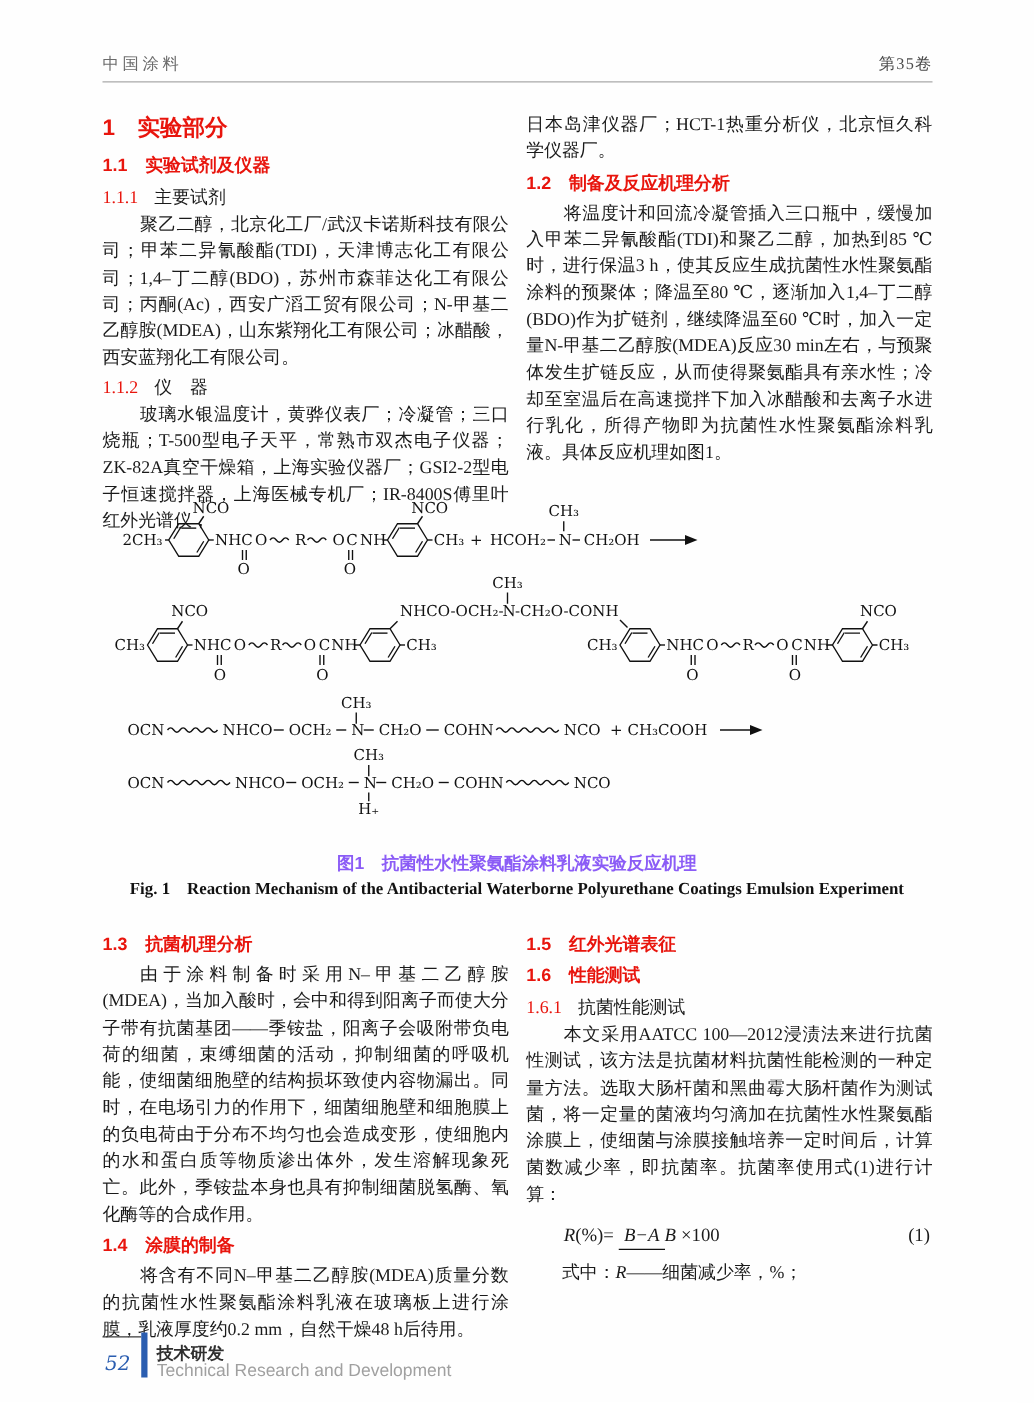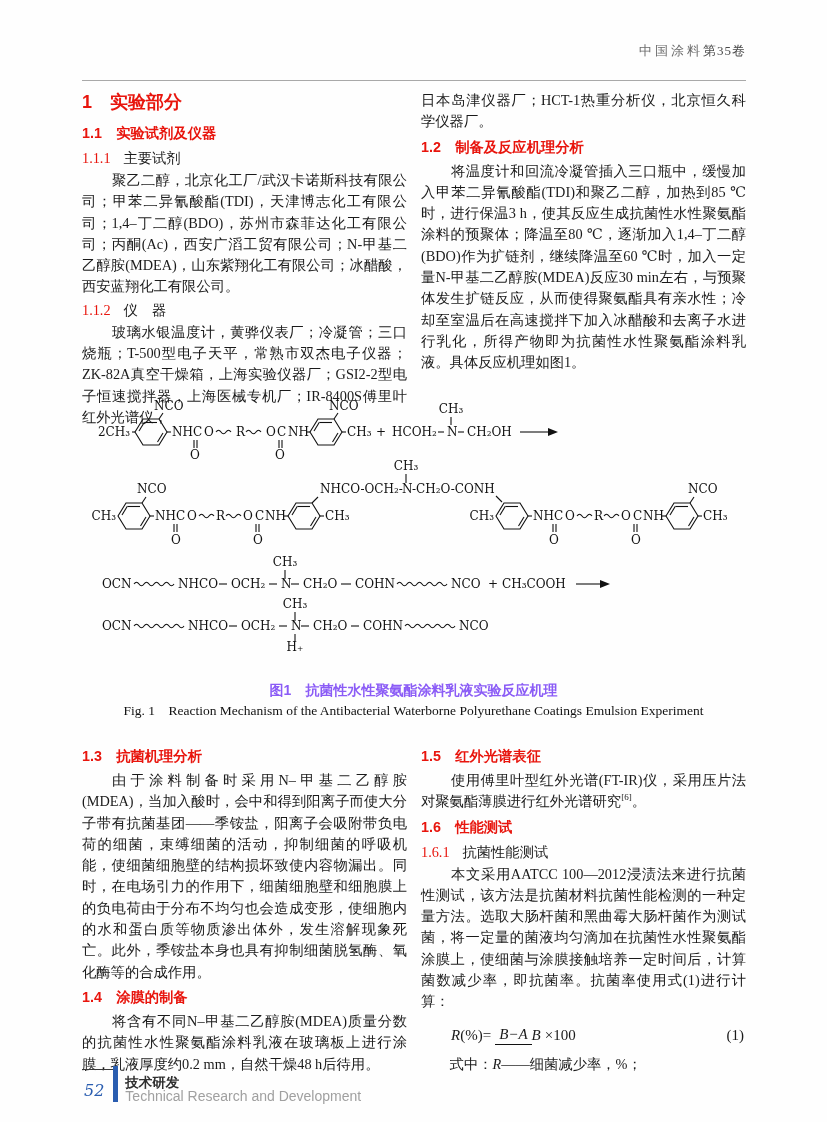--- a/index.html
+++ b/index.html
@@ -1,21 +1,21 @@
 <!DOCTYPE html>
 <html><head>
 <meta charset="utf-8">
 <title>中国涂料</title>
 <style>
   html,body{margin:0;padding:0;background:#ffffff;}
   .page{position:relative;width:827px;height:1122px;background:#fefefe;overflow:hidden;
         font-family:"Liberation Serif","DejaVu Serif",serif;color:#1a1a1a;}
   
-  .hdr{position:absolute;top:42px;left:82px;width:664px;display:flex;justify-content:flex-end;
-       font-size:13px;color:#6b6b6b;border-bottom:1.5px solid #a9a9a9;padding-bottom:20px;}
+  .hdr{position:absolute;top:42px;left:82px;width:664px;display:flex;justify-content:space-between;
+       font-size:13px;color:#6b6b6b;border-bottom:1.5px solid #a9a9a9;padding-bottom:5px;}
   .hdr .journal{letter-spacing:3px;}
   .hdr .volume{color:#4a4a4a;letter-spacing:1px;}
   
   .cols{position:absolute;left:82px;width:664px;display:flex;gap:14px;}
   .cols.top{top:90px;}
   .cols.bottom{top:742px;}
   .col{width:325px;font-size:14.3px;line-height:21.3px;text-align:justify;}
   .col p{margin:0;text-indent:2.1em;}
   .col p.cont{text-indent:0;}
   .h-major{color:#e8150d;font-weight:bold;font-size:18px;line-height:24px;margin:0 0 8px;
@@ -25,21 +25,21 @@
   .h-minor{font-size:14.3px;line-height:22px;margin:1px 0;}
   .h-minor .num{color:#e8150d;margin-right:0.9em;}
   sup.ref{font-size:9px;vertical-align:super;line-height:0;}
   
   .fig{position:absolute;left:88px;top:398px;width:650px;height:258px;}
   .chem text{font-family:"DejaVu Serif","Liberation Serif",serif;font-size:12px;fill:#111;}
   .chem line,.chem path,.chem polygon.ring{stroke:#111;stroke-width:1.1;fill:none;}
   .chem polygon.head{fill:#111;stroke:none;}
   .figcap{position:absolute;left:0;top:680px;width:827px;text-align:center;}
   .figcap .cn{font-family:"Liberation Sans","DejaVu Sans",sans-serif;font-weight:bold;font-size:14px;line-height:20px;color:#8b5cf6;}
-  .figcap .en{font-family:"Liberation Serif","DejaVu Serif",serif;font-weight:normal;font-size:13.5px;line-height:21px;color:#111;}
+  .figcap .en{font-family:"Liberation Serif","DejaVu Serif",serif;font-weight:bold;font-size:13.5px;line-height:21px;color:#111;}
   
   .equation{display:flex;align-items:center;margin:12px 0 8px;padding-left:2em;font-size:15px;}
   .eq-var{font-style:italic;}
   .frac{display:inline-flex;flex-direction:row;align-items:center;margin:0 4px;font-style:italic;}
   .frac .fnum{border-bottom:1.4px solid #111;padding:0 4px;line-height:1.25;}
   .frac .fden{line-height:1.25;}
   .eq-number{margin-left:auto;padding-right:2px;}
   .where{margin:2px 0 0;padding-left:2em;text-indent:0 !important;}
   .where .eq-var{font-style:italic;}
   
@@ -247,21 +247,20 @@
 
   <div class="cols bottom">
     <div class="col">
       <div class="h-sub">1.3　抗菌机理分析</div>
       <p>由于涂料制备时采用N–甲基二乙醇胺(MDEA)，当加入酸时，会中和得到阳离子而使大分子带有抗菌基团——季铵盐，阳离子会吸附带负电荷的细菌，束缚细菌的活动，抑制细菌的呼吸机能，使细菌细胞壁的结构损坏致使内容物漏出。同时，在电场引力的作用下，细菌细胞壁和细胞膜上的负电荷由于分布不均匀也会造成变形，使细胞内的水和蛋白质等物质渗出体外，发生溶解现象死亡。此外，季铵盐本身也具有抑制细菌脱氢酶、氧化酶等的合成作用。</p>
       <div class="h-sub">1.4　涂膜的制备</div>
       <p>将含有不同N–甲基二乙醇胺(MDEA)质量分数的抗菌性水性聚氨酯涂料乳液在玻璃板上进行涂膜，乳液厚度约0.2 mm，自然干燥48 h后待用。</p>
     </div>
     <div class="col">
       <div class="h-sub">1.5　红外光谱表征</div>
-      <p><span>使用傅里叶型红外光谱(FT-IR)仪，采用压片法对聚氨酯薄膜进行红外光谱研究</span><sup class="ref">[6]</sup><span>。</span></p>
       <div class="h-sub">1.6　性能测试</div>
       <div class="h-minor">
         <span class="num">1.6.1</span><span>抗菌性能测试</span>
       </div>
       <p>本文采用AATCC 100—2012浸渍法来进行抗菌性测试，该方法是抗菌材料抗菌性能检测的一种定量方法。选取大肠杆菌和黑曲霉大肠杆菌作为测试菌，将一定量的菌液均匀滴加在抗菌性水性聚氨酯涂膜上，使细菌与涂膜接触培养一定时间后，计算菌数减少率，即抗菌率。抗菌率使用式(1)进行计算：</p>
       <div class="equation">
         <span class="eq-var">R</span>
           <span>(%)=</span>
         <span class="frac">
           <span class="fnum">B−A</span>

